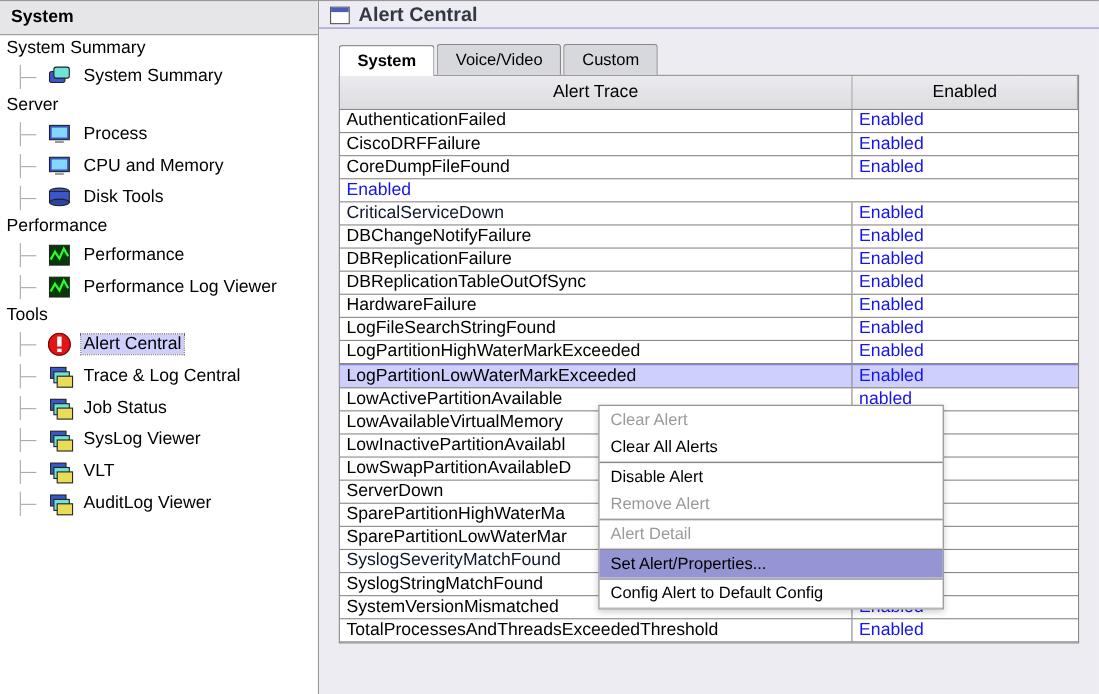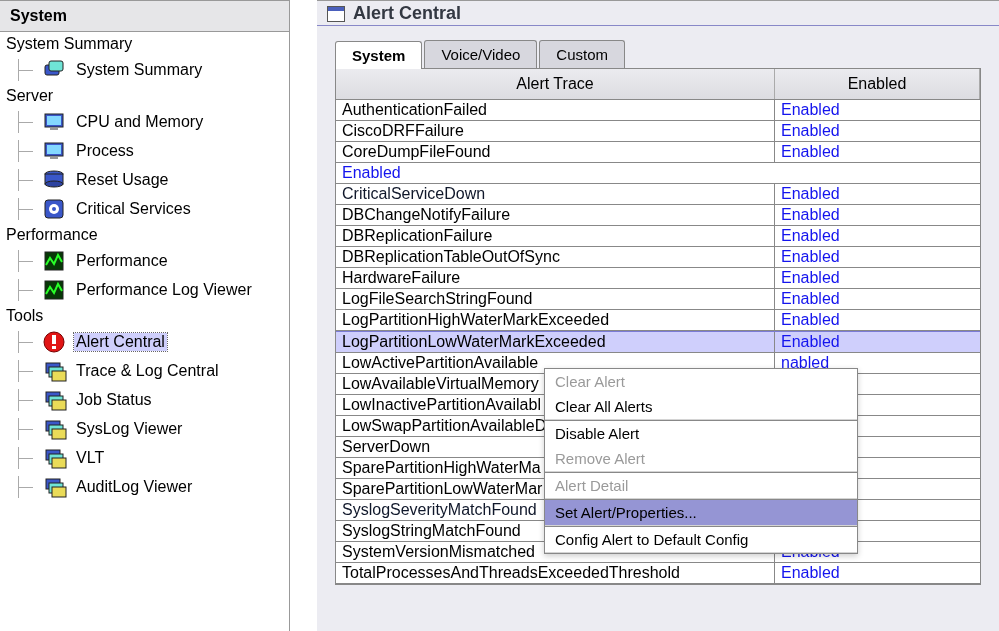--- a/index.html
+++ b/index.html
@@ -1,17 +1,17 @@
 <!DOCTYPE html>
 <html><head>
 <meta charset="utf-8">
 <style>
   * { box-sizing: border-box; margin: 0; padding: 0; }
   body { font-family: Arial, Helvetica, sans-serif; font-size: 15px; background: #fff; width: 999px; height: 631px; overflow: hidden; }
-  .app { display: flex; width: 999px; height: 631px; gap: 27px; }
+  .app { display: flex; width: 999px; height: 631px; }
 
   
   .sidebar { width: 290px; flex-shrink: 0; border-right: 1px solid #999; background: #fff; }
   .sidebar-header { background: #e6e6e8; border-bottom: 1px solid #999; border-top: 1px solid #999; padding: 6px 10px; font-weight: bold; font-size: 16px; }
   .tree { padding: 0 2px 8px 2px; }
   .tree-group { font-size: 16px; padding: 3px 2px 2px 4px; }
   .tree-item { display: flex; align-items: center; gap: 6px; padding: 3px 2px 2px 16px; font-size: 16px; cursor: pointer; }
   .tree-item .twig { width: 18px; height: 22px; border-left: 1px solid #aaa; position: relative; flex-shrink: 0; }
   .tree-item .twig::after { content:""; position:absolute; left:0; top:11px; width:14px; border-top:1px solid #aaa; }
   .tree-item.selected .label { background: #cfcffc; outline: 1px dotted #666; }
@@ -73,54 +73,43 @@
         <div class="tree-group">Server</div>
         <div class="tree-item">
           <span class="twig"></span>
           <span class="icon-box">
             <svg width="24" height="22">
               <rect x="2" y="3" width="18" height="13" fill="#3a57c9" stroke="#222"></rect>
               <rect x="4" y="5" width="14" height="9" fill="#84d8ff"></rect>
               <rect x="7" y="17" width="8" height="2" fill="#999"></rect>
             </svg>
           </span>
-          <span class="label">CPU and Memory</span>
+          <span class="label">Process</span>
         </div>
         <div class="tree-item">
           <span class="twig"></span>
           <span class="icon-box">
             <svg width="24" height="22">
               <rect x="2" y="3" width="18" height="13" fill="#3a57c9" stroke="#222"></rect>
               <rect x="4" y="5" width="14" height="9" fill="#84d8ff"></rect>
               <rect x="7" y="17" width="8" height="2" fill="#999"></rect>
             </svg>
           </span>
-          <span class="label">Process</span>
+          <span class="label">CPU and Memory</span>
         </div>
         <div class="tree-item">
           <span class="twig"></span>
           <span class="icon-box">
             <svg width="24" height="22">
               <ellipse cx="11" cy="5" rx="9" ry="3" fill="#3a57c9" stroke="#222"></ellipse>
               <rect x="2" y="5" width="18" height="10" fill="#3a57c9" stroke="#222"></rect>
               <ellipse cx="11" cy="15" rx="9" ry="3" fill="#2d43a0" stroke="#222"></ellipse>
             </svg>
           </span>
-          <span class="label">Reset Usage</span>
-        </div>
-        <div class="tree-item">
-          <span class="twig"></span>
-          <span class="icon-box">
-            <svg width="24" height="22">
-              <rect x="2" y="2" width="18" height="18" rx="3" fill="#3a57c9" stroke="#222"></rect>
-              <circle cx="11" cy="11" r="5" fill="#fff"></circle>
-              <circle cx="11" cy="11" r="2" fill="#3a57c9"></circle>
-            </svg>
-          </span>
-          <span class="label">Critical Services</span>
+          <span class="label">Disk Tools</span>
         </div>
         <div class="tree-group">Performance</div>
         <div class="tree-item">
           <span class="twig"></span>
           <span class="icon-box">
             <svg width="24" height="22">
               <rect x="2" y="2" width="18" height="18" fill="#083808" stroke="#222"></rect>
               <polyline points="3,15 7,8 11,14 15,5 19,12" fill="none" stroke="#29ff29" stroke-width="2"></polyline>
             </svg>
           </span>

